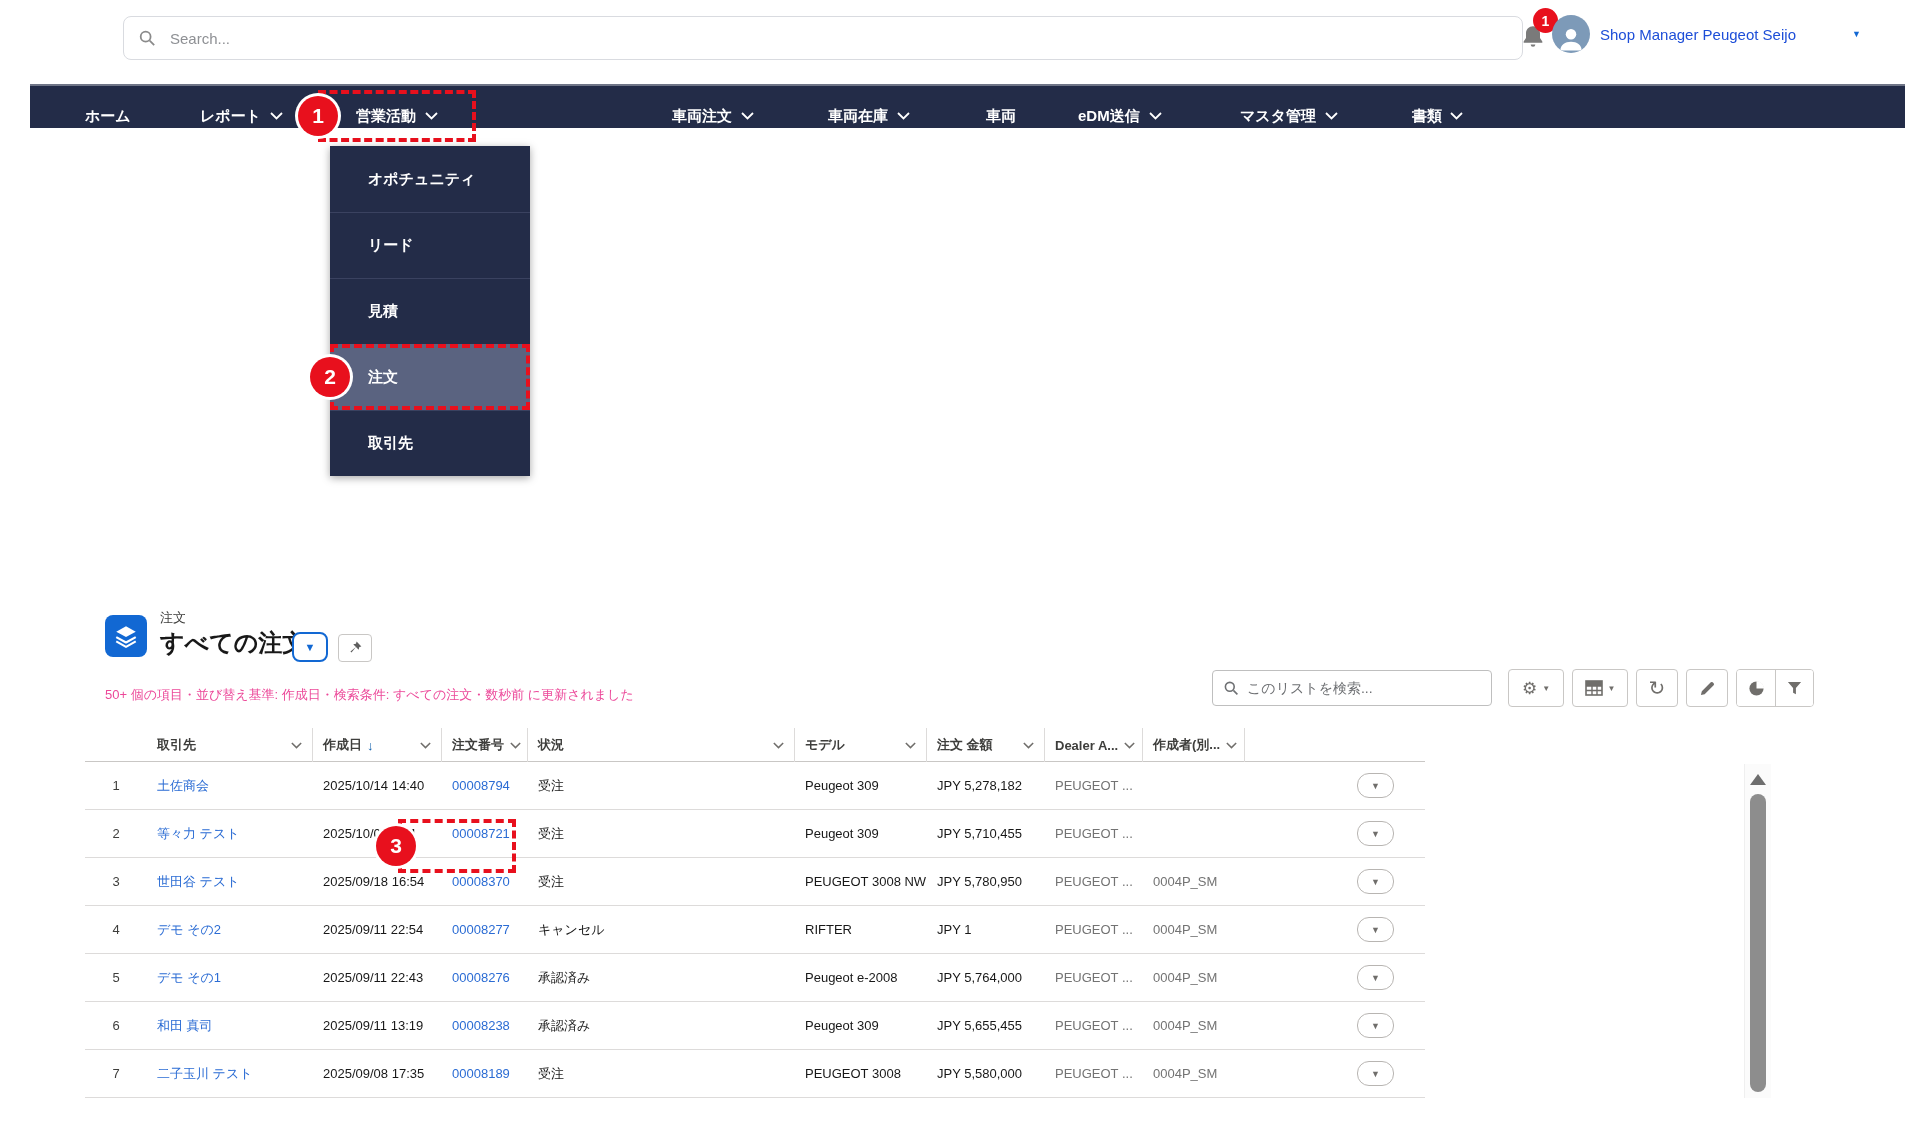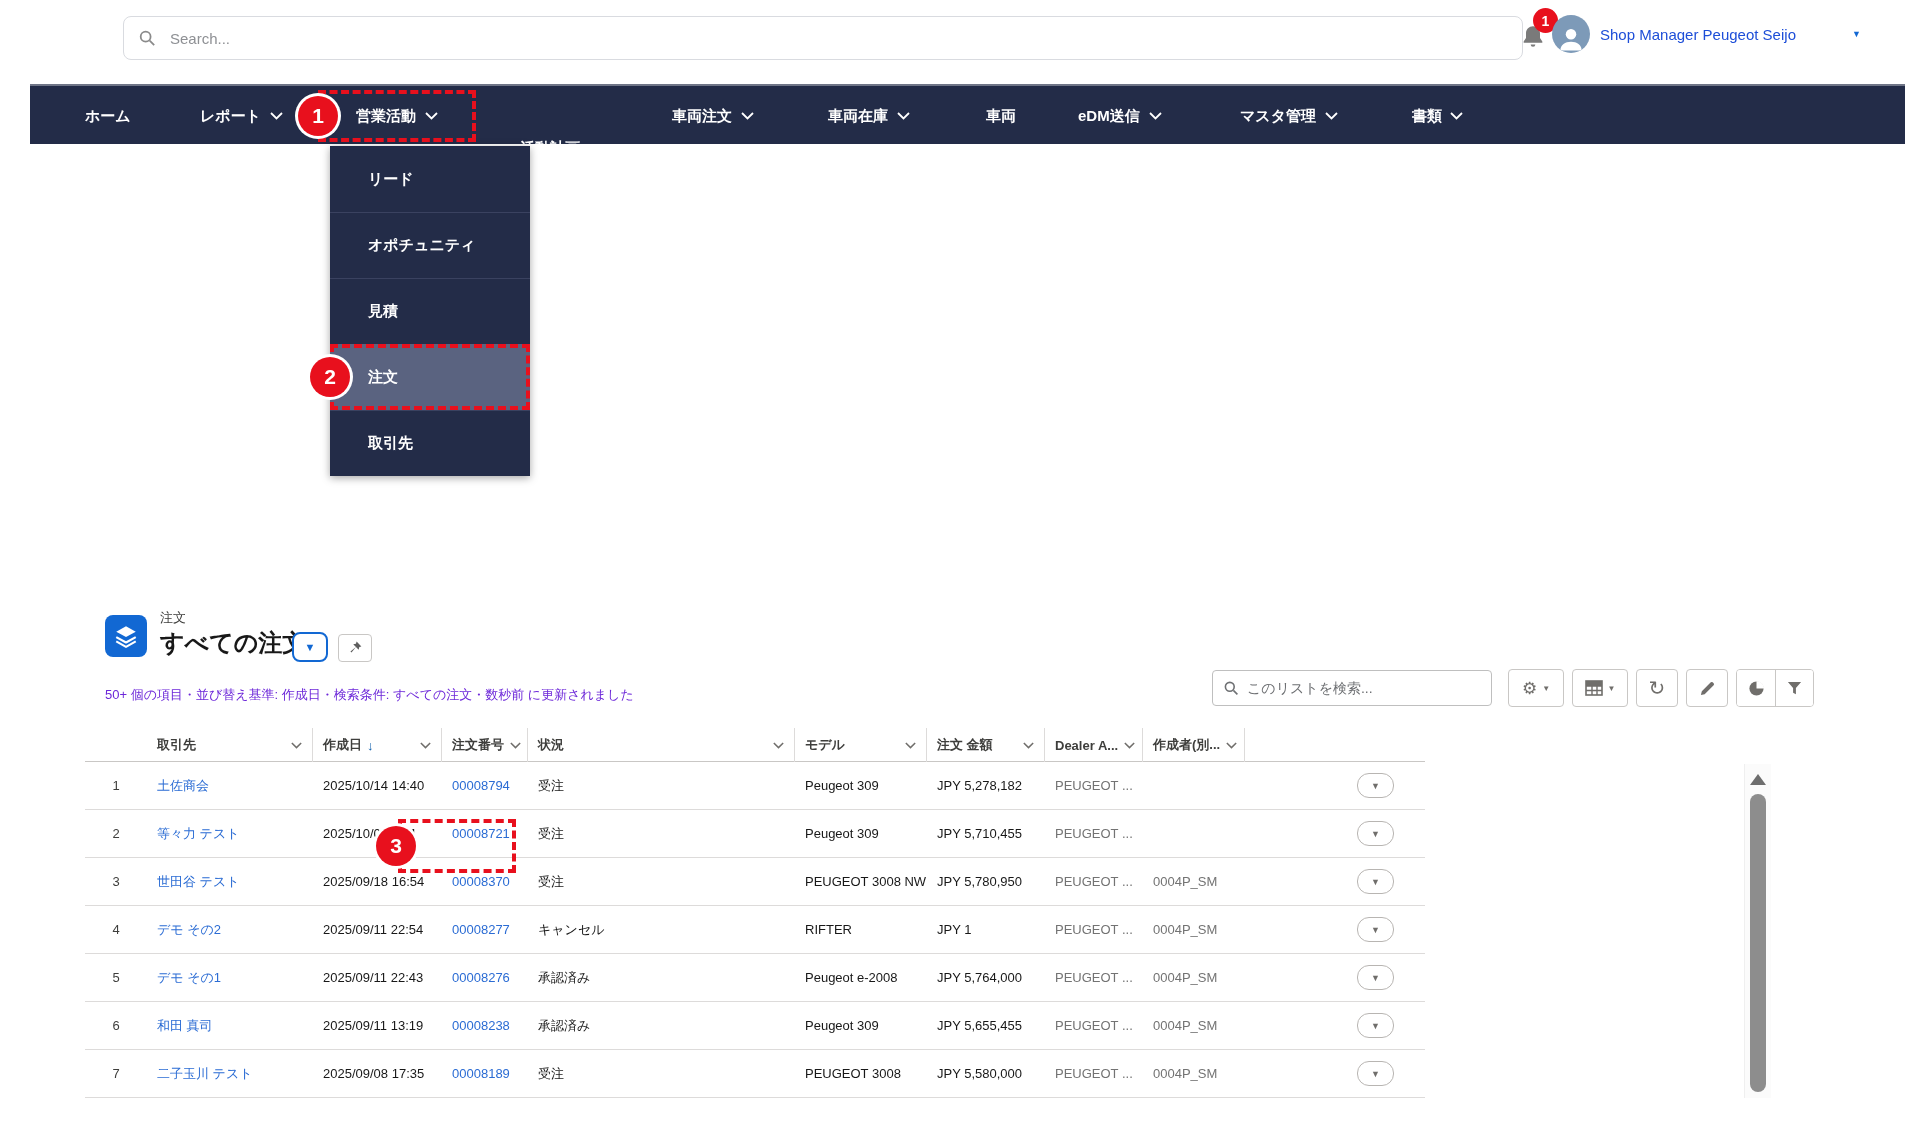--- a/index.html
+++ b/index.html
@@ -16,21 +16,21 @@
   .global-search input::placeholder { color:#8e9094; }
   .bell { position:absolute; left:1518px; top:22px; width:30px; height:34px; border:none; background:none; cursor:pointer; }
   .notif-badge { position:absolute; left:1533px; top:8px; min-width:25px; height:25px; border-radius:13px;
     background:#e8101d; color:#fff; font-size:14px; font-weight:bold; display:flex; align-items:center; justify-content:center; }
   .avatar { position:absolute; left:1552px; top:15px; width:38px; height:38px; border-radius:50%;
     background:#7d9ab8; overflow:hidden; display:flex; align-items:flex-end; justify-content:center; cursor:pointer; }
   .username { position:absolute; left:1600px; top:26px; font-size:15px; color:#1d4ed8; cursor:pointer; }
   .user-caret { position:absolute; left:1852px; top:29px; font-size:9px; color:#1268d3; cursor:pointer; }
 
   
-  .navbar { position:absolute; left:30px; top:84px; width:1875px; height:60px; background:#232c48;
+  .navbar { position:absolute; left:30px; top:84px; width:1875px; height:44px; background:#232c48;
     border-top:2px solid rgba(255,255,255,.35); }
   .nav-item { position:absolute; top:0; height:60px; display:flex; align-items:center; gap:9px;
     color:#fff; font-size:15px; font-weight:600; cursor:pointer; white-space:nowrap; }
   .navbar > div:nth-of-type(1){ left:55px; }
   .navbar > div:nth-of-type(2){ left:170px; }
   .navbar > div:nth-of-type(3){ left:288px; }
   .navbar > div:nth-of-type(4){ left:490px;margin-top:32px; }
   .navbar > div:nth-of-type(5){ left:642px; }
   .navbar > div:nth-of-type(6){ left:798px; }
   .navbar > div:nth-of-type(7){ left:956px; }
@@ -55,21 +55,21 @@
 
   
   .entity-icon { position:absolute; left:105px; top:615px; width:42px; height:42px; border-radius:8px;
     background:#1268d3; display:flex; align-items:center; justify-content:center; }
   .entity-label { position:absolute; left:160px; top:609px; font-size:13px; color:#3e3e3c; }
   .page-title { position:absolute; left:160px; top:627px; font-size:24px; font-weight:700; color:#181818; }
   .title-dd-btn { position:absolute; left:292px; top:632px; width:36px; height:30px; background:#fff;
     border:2px solid #1268d3; border-radius:8px; color:#1268d3; font-size:11px; cursor:pointer; }
   .pin-btn { position:absolute; left:338px; top:634px; width:34px; height:28px; background:#fff;
     border:1px solid #c9c7c5; border-radius:4px; cursor:pointer; display:flex; align-items:center; justify-content:center; }
-  .summary { position:absolute; left:105px; top:686px; font-size:13px; color:#6d28d9; }
+  .summary { position:absolute; left:105px; top:686px; font-size:13px; color:#ec4899; }
 
   .list-search { position:absolute; left:1212px; top:670px; width:280px; height:36px; border:1px solid #bfbfbf;
     border-radius:4px; background:#fff; display:flex; align-items:center; padding:0 10px; }
   .list-search input { border:none; outline:none; flex:1; margin-left:8px; font-size:14px; color:#444;
     font-family:inherit; background:transparent; }
   .list-search input::placeholder { color:#6e7073; }
   .tbtn { position:absolute; top:669px; height:38px; background:#fff; border:1px solid #c9c7c5; border-radius:4px;
     color:#706e6b; cursor:pointer; display:flex; align-items:center; justify-content:center; gap:5px; font-size:17px; }
   .tbtn .dd { font-size:8px; }
   .btn-settings { left:1508px; width:56px; }
@@ -221,25 +221,25 @@
           <svg width="13" height="8" viewBox="0 0 13 8" fill="none" stroke="currentColor" stroke-width="1.8">
             <path d="M1 1l5.5 5.5L12 1"></path>
           </svg>
         </span>
 
       </div>
   </nav>
 
   <div class="nav-dropdown">
     <div class="dd-item">
+        <span>オポチュニティ</span>
+
+      </div>
+      <div class="dd-item">
         <span>リード</span>
-
-      </div>
-      <div class="dd-item">
-        <span>オポチュニティ</span>
 
       </div>
       <div class="dd-item">
         <span>見積</span>
 
       </div>
       <div class="dd-item annotated highlighted">
         <span>注文</span>
         <span class="anno-badge">2</span>
       </div>

